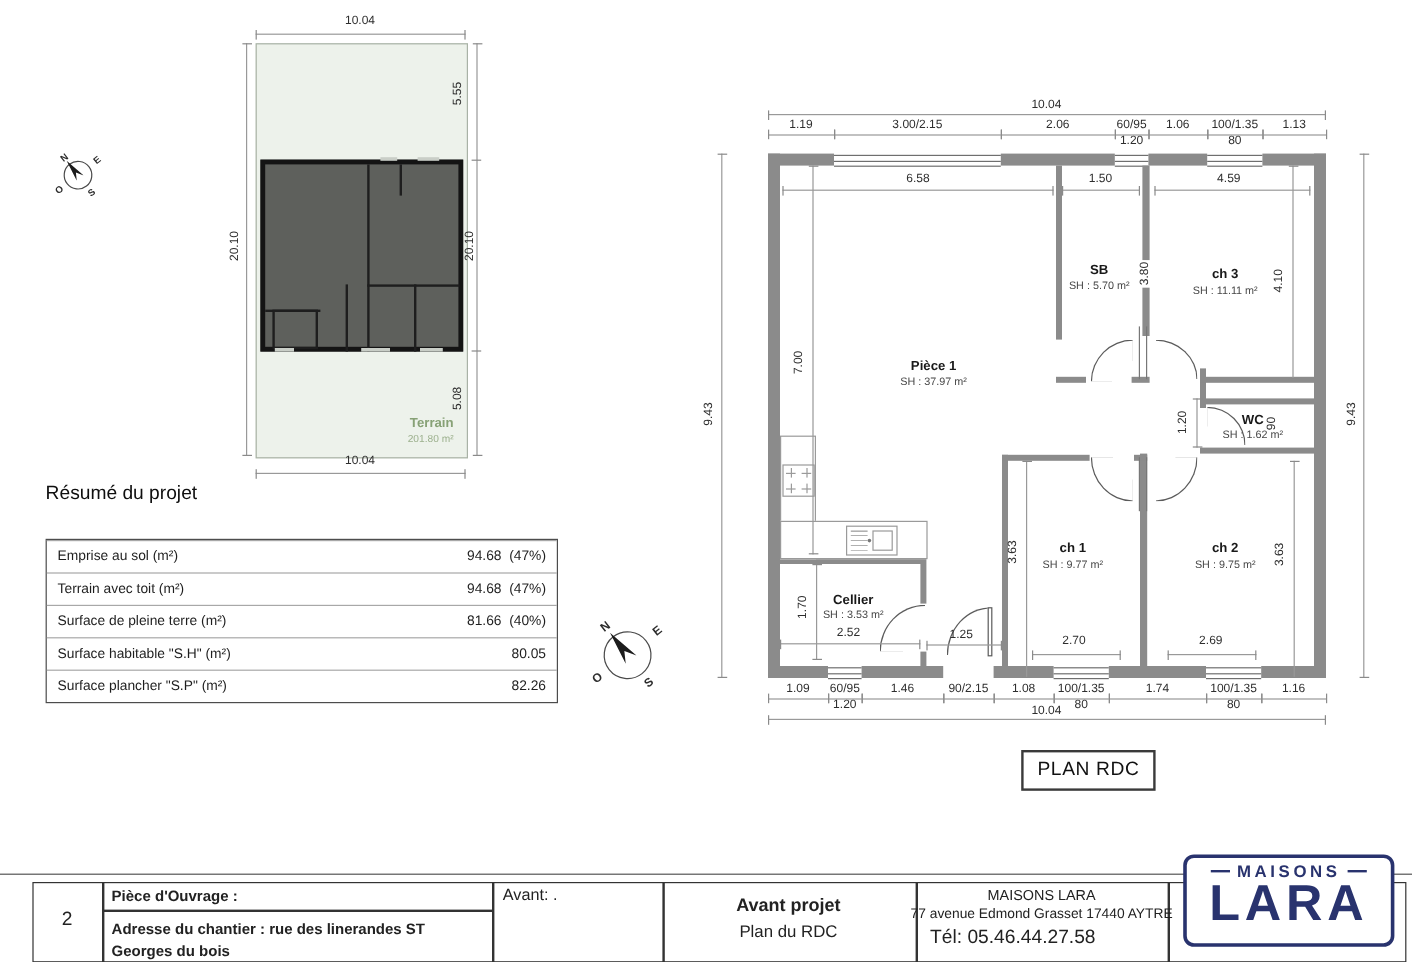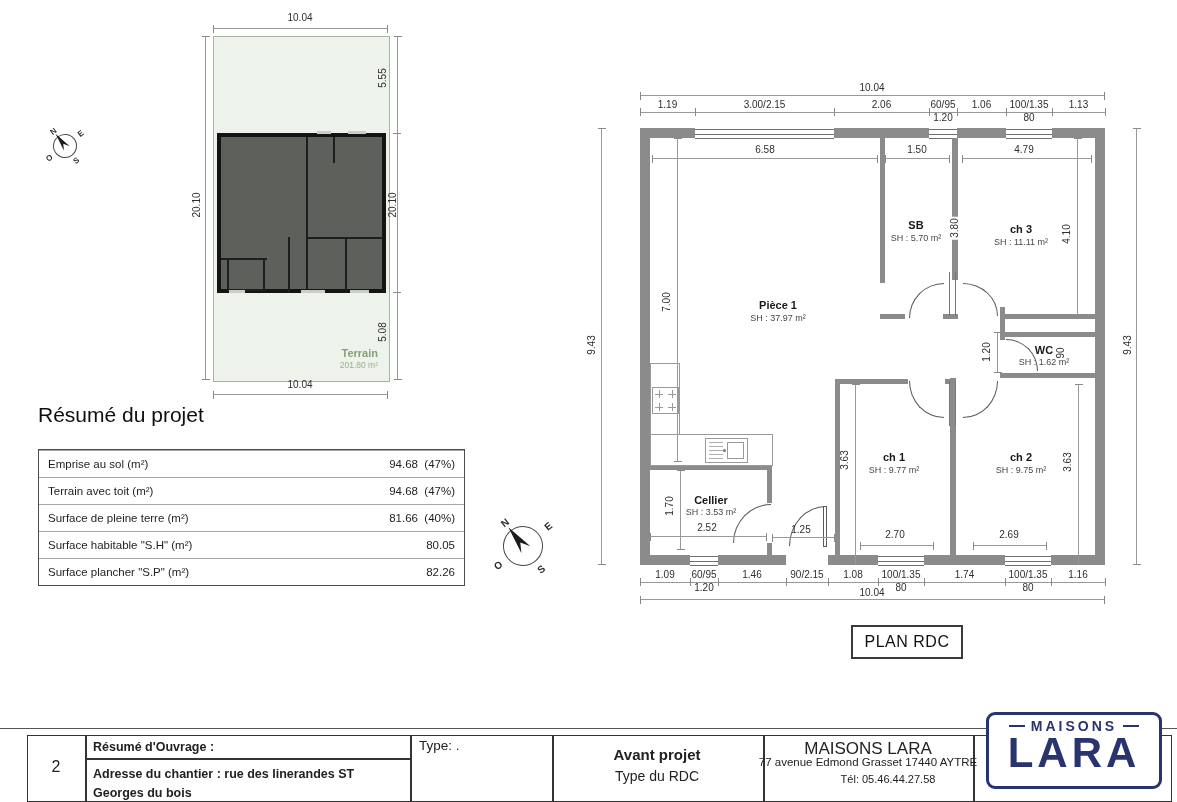--- a/index.html
+++ b/index.html
@@ -39,21 +39,21 @@
   .compass{position:absolute}
   .compass .rot{position:absolute;inset:0;transform:rotate(-38deg)}
   .compass .ring{position:absolute;border:1px solid #4a4a4a;border-radius:50%}
   .compass .pt{position:absolute;color:#2d2d2d;font-weight:bold}
   .compass .n{top:-2%;left:50%;transform:translateX(-50%)}
   .compass .e{right:-2%;top:50%;transform:translateY(-50%)}
   .compass .s{bottom:-2%;left:50%;transform:translateX(-50%)}
   .compass .o{left:-2%;top:50%;transform:translateY(-50%)}
   .needle{position:absolute;left:50%;top:15%;width:22%;height:42%;transform:translateX(-50%);
           background:#1c1c1c;clip-path:polygon(50% 0,88% 100%,50% 68%,12% 100%)}
-  .h1{position:absolute;left:38px;top:403px;font-size:21px;color:#0f0f0f}
+  .h1{position:absolute;left:38px;top:403px;font-size:16px;color:#0f0f0f}
   .stable{position:absolute;left:38px;top:449px;width:425px;border:1.5px solid #4c4c4c;background:#fff;box-sizing:content-box}
   .srow{display:flex;justify-content:space-between;align-items:center;height:26px;padding:0 9px;
         font-size:11.5px;color:#1e1e1e;border-top:1px solid #a8a8a8}
   .srow.head{height:27px;border-top:none;font-weight:bold;border-bottom:1.5px solid #4c4c4c}
   .srow.first{border-top:none}
   .sval{white-space:pre}
   .caption{position:absolute;left:851px;top:625px;width:112px;height:34px;border:2px solid #3a3a3a;
            display:flex;align-items:center;justify-content:center;font-size:16px;color:#111;letter-spacing:.5px;box-sizing:border-box}
   .tbv{position:absolute;background:#333}
   .logo{position:absolute;left:986px;top:712px;width:176px;height:77px;border:3px solid #29336e;border-radius:9px;
@@ -224,21 +224,21 @@
     <div class="dimv" style="left:601px;top:128px;height:437px"></div>
     <span class="vl" style="left:591px;top:345px">9.43</span>
     <div class="dimv" style="left:1136px;top:128px;height:437px"></div>
     <span class="vl" style="left:1127px;top:345px">9.43</span>
 
     <div class="dimh" style="left:652px;top:158px;width:226px"></div>
     <span class="dl" style="left:765px;top:144px">6.58</span>
     <div class="dimh" style="left:885px;top:158px;width:65px"></div>
     <span class="dl" style="left:917px;top:144px">1.50</span>
     <div class="dimh" style="left:962px;top:158px;width:130px"></div>
-    <span class="dl" style="left:1024px;top:144px">4.79</span>
+    <span class="dl" style="left:1024px;top:144px">4.59</span>
     <div class="dimv" style="left:677px;top:138px;height:324px"></div>
     <span class="vl" style="left:666px;top:302px">7.00</span>
     <span class="vl bg" style="left:955px;top:228px">3.80</span>
     <div class="dimv" style="left:1077px;top:138px;height:178px"></div>
     <span class="vl" style="left:1066px;top:234px">4.10</span>
     <div class="dimv" style="left:997px;top:332px;height:41px"></div>
     <span class="vl" style="left:986px;top:352px">1.20</span>
     <span class="vl" style="left:1060px;top:353px">90</span>
     <div class="dimv" style="left:855px;top:384px;height:181px"></div>
     <span class="vl" style="left:844px;top:460px">3.63</span>
@@ -290,28 +290,28 @@
     <div class="line" style="left:0;top:728px;width:1177px;height:1px;background:#555"></div>
     <div style="position:absolute;left:27px;top:735px;width:1145px;height:67px;border:1.5px solid #333;box-sizing:border-box"></div>
     <div class="tbv" style="left:85px;top:735px;width:2px;height:67px"></div>
     <div class="tbv" style="left:410px;top:735px;width:2px;height:67px"></div>
     <div class="tbv" style="left:552px;top:735px;width:2px;height:67px"></div>
     <div class="tbv" style="left:763px;top:735px;width:2px;height:67px"></div>
     <div class="tbv" style="left:973px;top:735px;width:2px;height:67px"></div>
     <div class="tbv" style="left:86px;top:758px;width:324px;height:1.5px"></div>
 
     <span class="t cx" style="left:56px;top:758px;font-size:16px">2</span>
-    <span class="t" style="left:93px;top:740px;font-weight:bold;font-size:12.5px">Résumé d'Ouvrage :</span>
+    <span class="t" style="left:93px;top:740px;font-weight:bold;font-size:12.5px">Pièce d'Ouvrage :</span>
     <div class="t" style="left:93px;top:765px;width:312px;font-weight:bold;font-size:12.5px;line-height:1.55;white-space:normal">Adresse du chantier : rue des linerandes ST Georges du bois</div>
-    <span class="t" style="left:419px;top:738px;font-size:13.5px">Type: .</span>
+    <span class="t" style="left:419px;top:738px;font-size:13.5px">Avant: .</span>
     <span class="t cx" style="left:657px;top:746px;font-weight:bold;font-size:15px">Avant projet</span>
-    <span class="t cx" style="left:657px;top:768px;font-size:14px">Type du RDC</span>
-    <span class="t cx" style="left:868px;top:739px;font-size:17px">MAISONS LARA</span>
+    <span class="t cx" style="left:657px;top:768px;font-size:14px">Plan du RDC</span>
+    <span class="t cx" style="left:868px;top:739px;font-size:12px">MAISONS LARA</span>
     <span class="t cx" style="left:868px;top:756px;font-size:11.5px">77 avenue Edmond Grasset 17440 AYTRE</span>
-    <span class="t cx" style="left:888px;top:773px;font-size:11px">Tél: 05.46.44.27.58</span>
+    <span class="t cx" style="left:844px;top:773px;font-size:16px">Tél: 05.46.44.27.58</span>
 
     <div class="logo">
       <div class="top">
         <i></i>
           <span>MAISONS</span>
           <i></i>
       </div>
       <div class="main">LARA</div>
     </div>
   </div>

